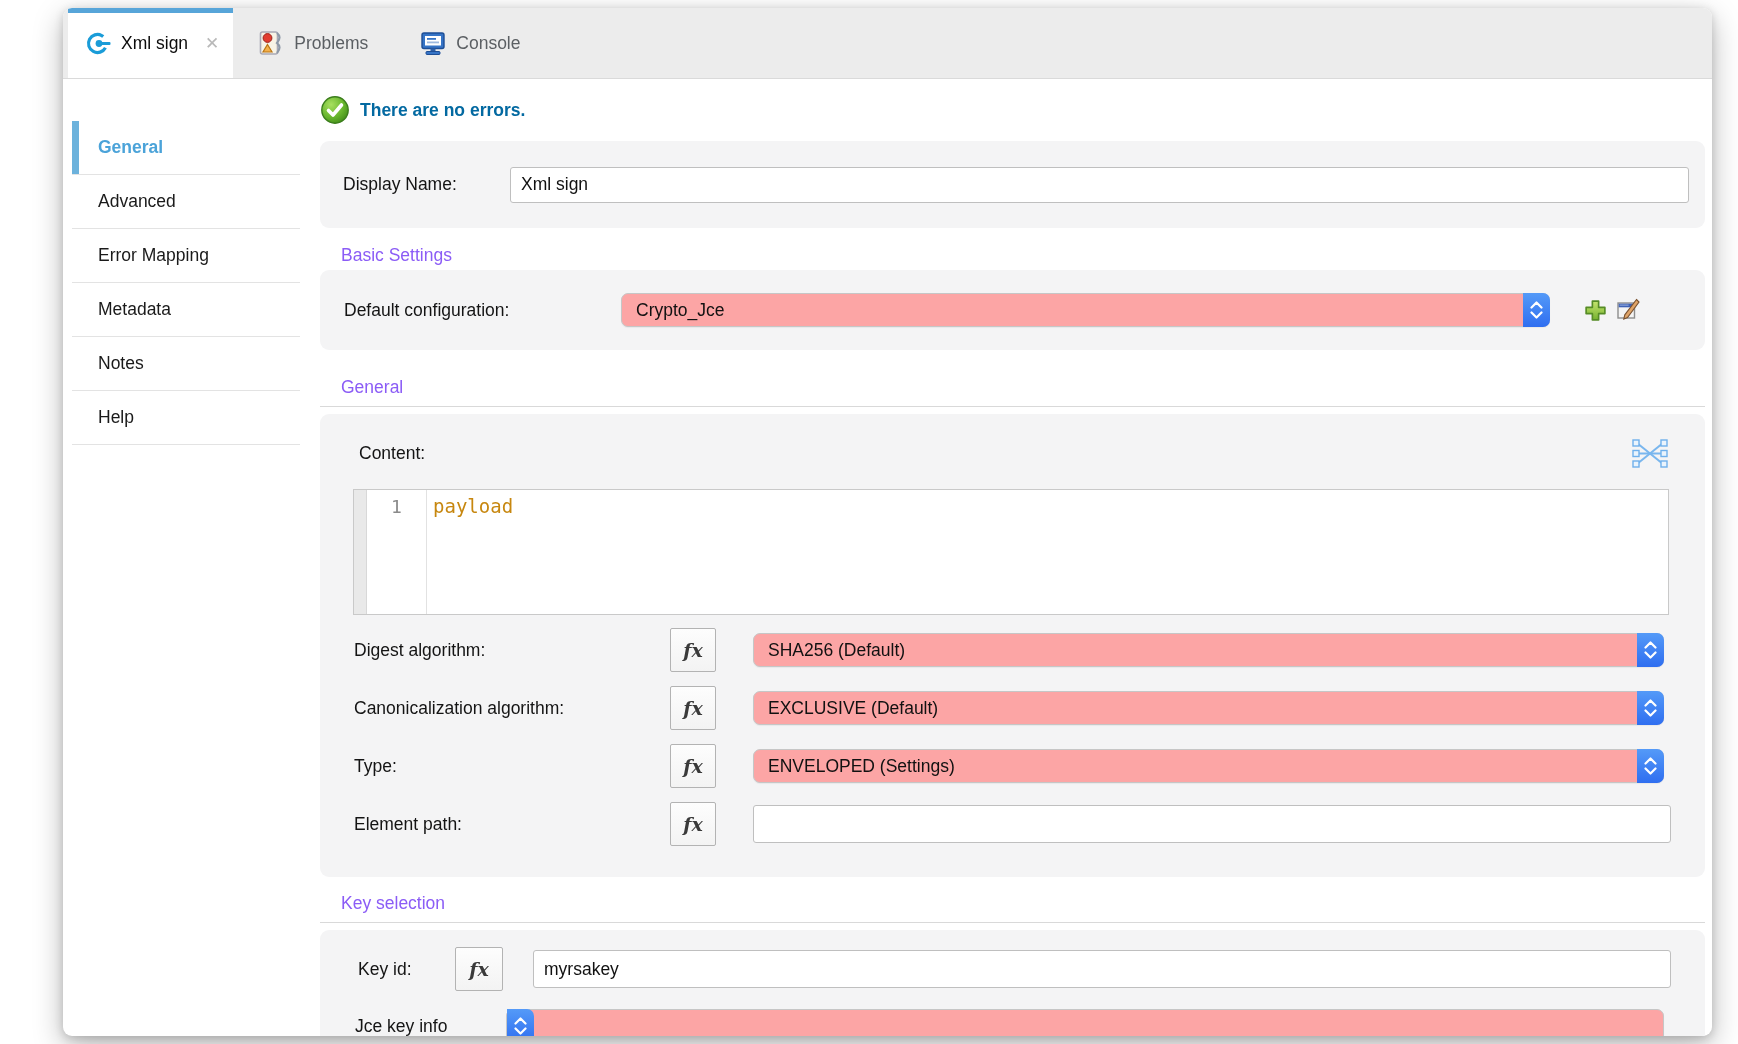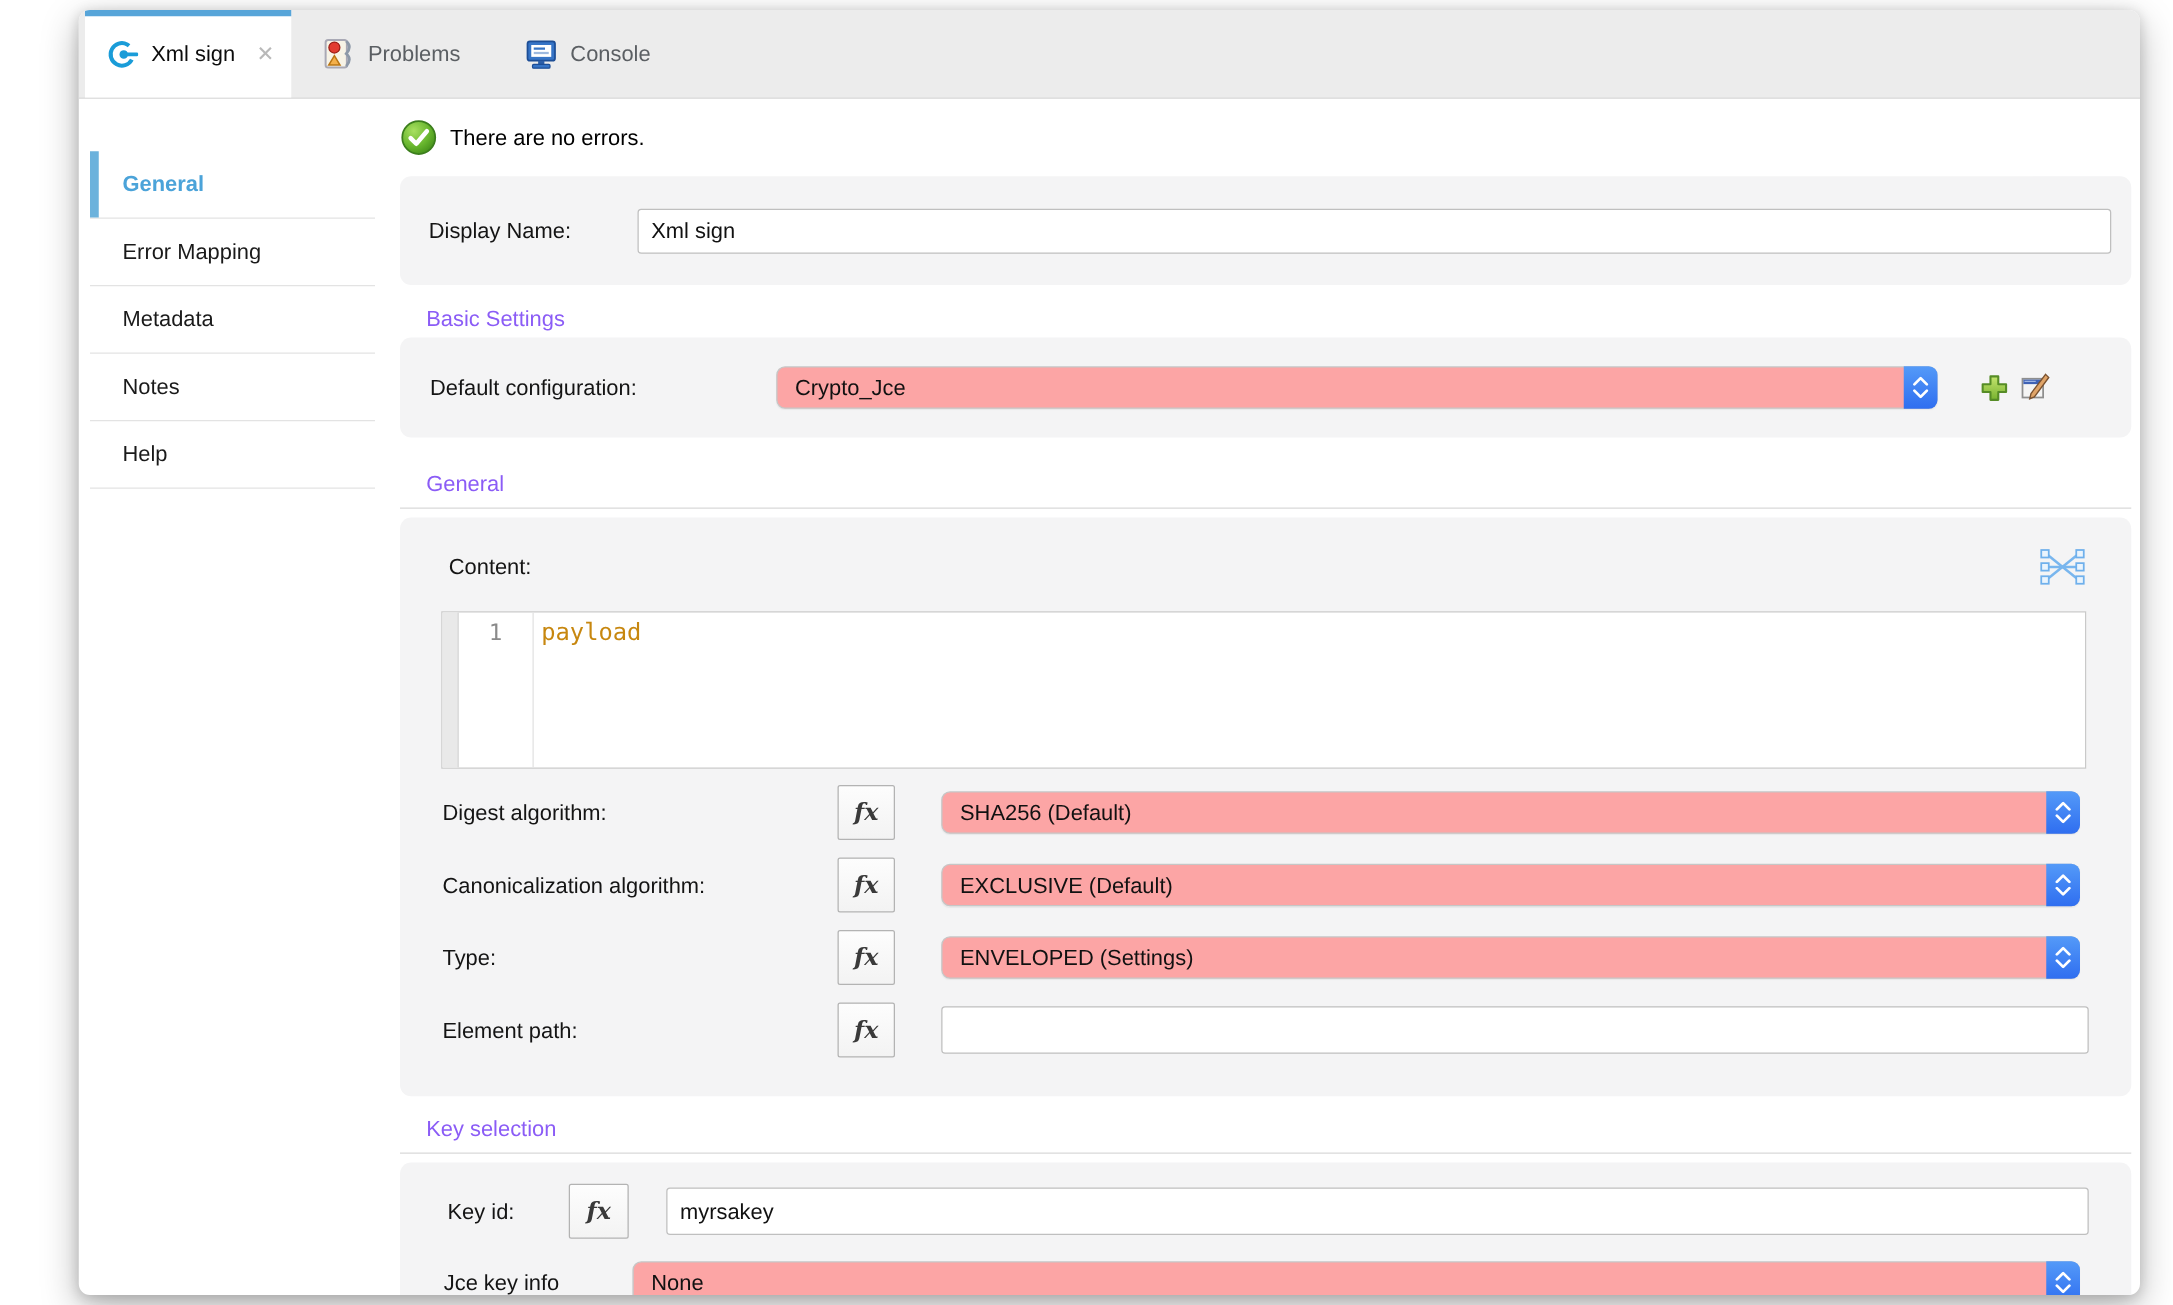--- a/index.html
+++ b/index.html
@@ -29,21 +29,21 @@
             padding-left:26px;font-size:17.5px;color:#1a1a1a;
             border-bottom:1px solid #e3e3e3;cursor:default;}
   .nav-item.active{color:#4ba3d9;font-weight:600;}
   .nav-item.active::before{content:"";position:absolute;left:0;top:0;bottom:0;width:7px;
             background:#6cb2dc;}
 
   .main{flex:1;padding:0 7px 0 0;}
 
   
   .status-row{display:flex;align-items:center;gap:10px;margin:16px 0 0 0;height:30px;}
-  .status-text{font-size:17.5px;color:#000000;}
+  .status-text{font-size:17.5px;color:#0369a1;font-weight:bold;}
 
   
   .panel{background:#f4f4f5;border-radius:9px;}
   .section-heading{font-size:17.5px;color:#8b5cf6;padding-left:21px;}
   .underlined{border-bottom:1px solid #d9d9d9;padding-bottom:8px;}
   .lbl{font-size:17.5px;color:#141414;flex:0 0 auto;}
 
   .txt{height:36px;background:#fff;border:1px solid #bfbfbf;border-radius:3px;
        font-size:17.5px;color:#111;padding:0 10px;font-family:"Liberation Sans",sans-serif;
        box-sizing:border-box;}
@@ -154,20 +154,23 @@
       <span>Console</span>
     </div>
   </div>
 
   <div class="winbody">
 
     <div class="sidebar">
       <div class="nav">
         <div class="nav-item active">
           <span>General</span>
+        </div>
+        <div class="nav-item">
+          <span>Advanced</span>
         </div>
         <div class="nav-item">
           <span>Error Mapping</span>
         </div>
         <div class="nav-item">
           <span>Metadata</span>
         </div>
         <div class="nav-item">
           <span>Notes</span>
         </div>
@@ -328,21 +331,20 @@
       <div class="section-heading underlined h-key">Key selection</div>
       <div class="panel p-key">
         <div class="key-row">
           <span class="lbl">Key id:</span>
           <span class="fx">fx</span>
           <input class="txt" type="text" value="myrsakey" style="">
         </div>
         <div class="jce-row">
           <span class="lbl">Jce key info</span>
           <div class="select">
-            <span class="select-value">None</span>
             <span class="stepper">
               <svg width="13" height="8" viewBox="0 0 13 8">
                   <path d="M1.5 6.5 L6.5 1.5 L11.5 6.5" fill="none" stroke="#fff" stroke-width="2.2" stroke-linecap="round" stroke-linejoin="round"></path>
                 </svg>
               <svg width="13" height="8" viewBox="0 0 13 8">
                   <path d="M1.5 1.5 L6.5 6.5 L11.5 1.5" fill="none" stroke="#fff" stroke-width="2.2" stroke-linecap="round" stroke-linejoin="round"></path>
                 </svg>
             </span>
           </div>
         </div>

